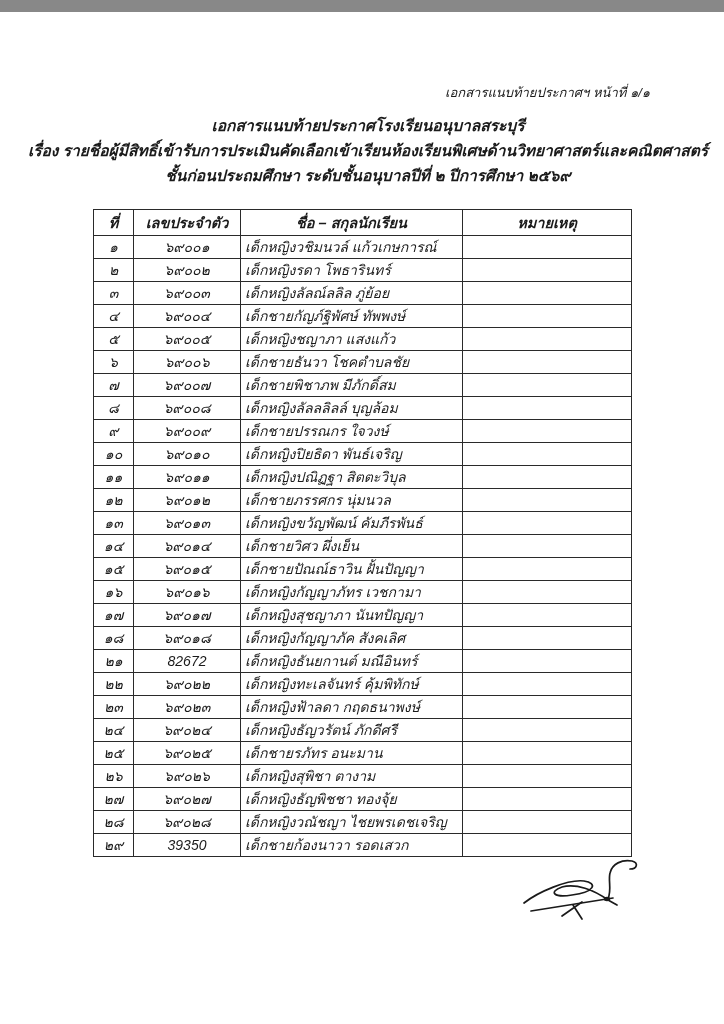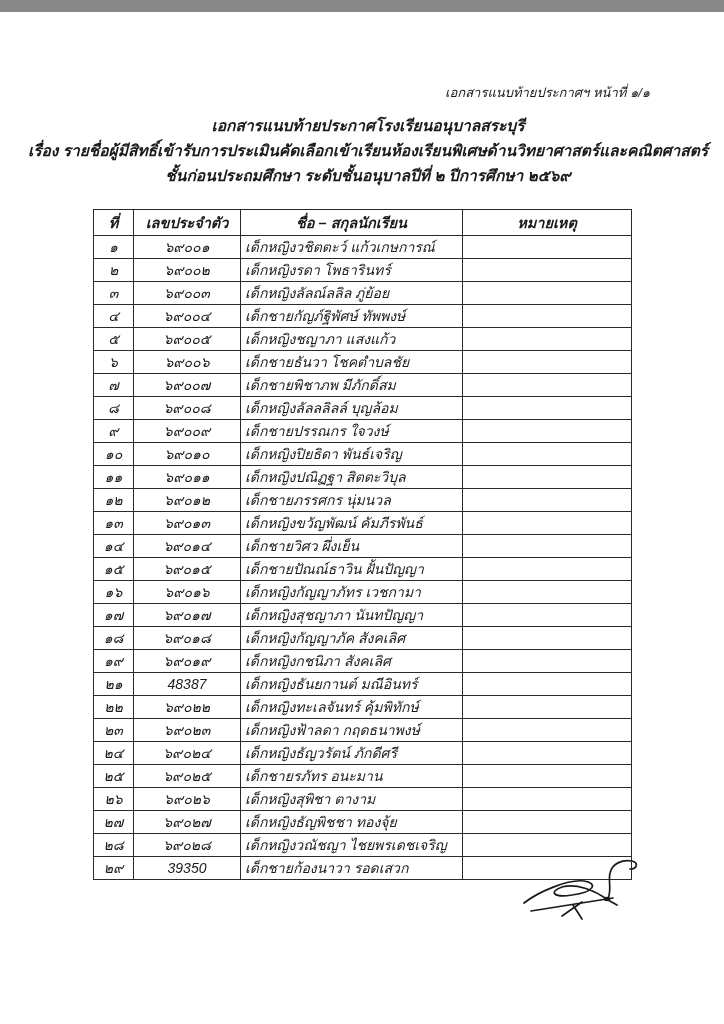--- a/index.html
+++ b/index.html
@@ -88,21 +88,21 @@
         <th>ที่</th>
         <th>เลขประจำตัว</th>
         <th>ชื่อ – สกุลนักเรียน</th>
         <th>หมายเหตุ</th>
       </tr>
     </thead>
     <tbody id="roster-body">
         <tr>
       <td class="cell-no">๑</td>
       <td class="cell-id">๖๙๐๐๑</td>
-      <td class="cell-name">เด็กหญิงวชิตตะว์ แก้วเกษการณ์</td>
+      <td class="cell-name">เด็กหญิงวชิมนวล์ แก้วเกษการณ์</td>
       <td class="cell-remark"></td>
     </tr>
         <tr>
       <td class="cell-no">๒</td>
       <td class="cell-id">๖๙๐๐๒</td>
       <td class="cell-name">เด็กหญิงรดา โพธารินทร์</td>
       <td class="cell-remark"></td>
     </tr>
         <tr>
       <td class="cell-no">๓</td>
@@ -194,28 +194,22 @@
       <td class="cell-name">เด็กหญิงสุชญาภา นันทปัญญา</td>
       <td class="cell-remark"></td>
     </tr>
         <tr>
       <td class="cell-no">๑๘</td>
       <td class="cell-id">๖๙๐๑๘</td>
       <td class="cell-name">เด็กหญิงกัญญาภัค สังคเลิศ</td>
       <td class="cell-remark"></td>
     </tr>
         <tr>
-      <td class="cell-no">๑๙</td>
-      <td class="cell-id">๖๙๐๑๙</td>
-      <td class="cell-name">เด็กหญิงกชนิภา สังคเลิศ</td>
-      <td class="cell-remark"></td>
-    </tr>
-        <tr>
       <td class="cell-no">๒๑</td>
-      <td class="cell-id">48387</td>
+      <td class="cell-id">82672</td>
       <td class="cell-name">เด็กหญิงธันยกานต์ มณีอินทร์</td>
       <td class="cell-remark"></td>
     </tr>
         <tr>
       <td class="cell-no">๒๒</td>
       <td class="cell-id">๖๙๐๒๒</td>
       <td class="cell-name">เด็กหญิงทะเลจันทร์ คุ้มพิทักษ์</td>
       <td class="cell-remark"></td>
     </tr>
         <tr>

